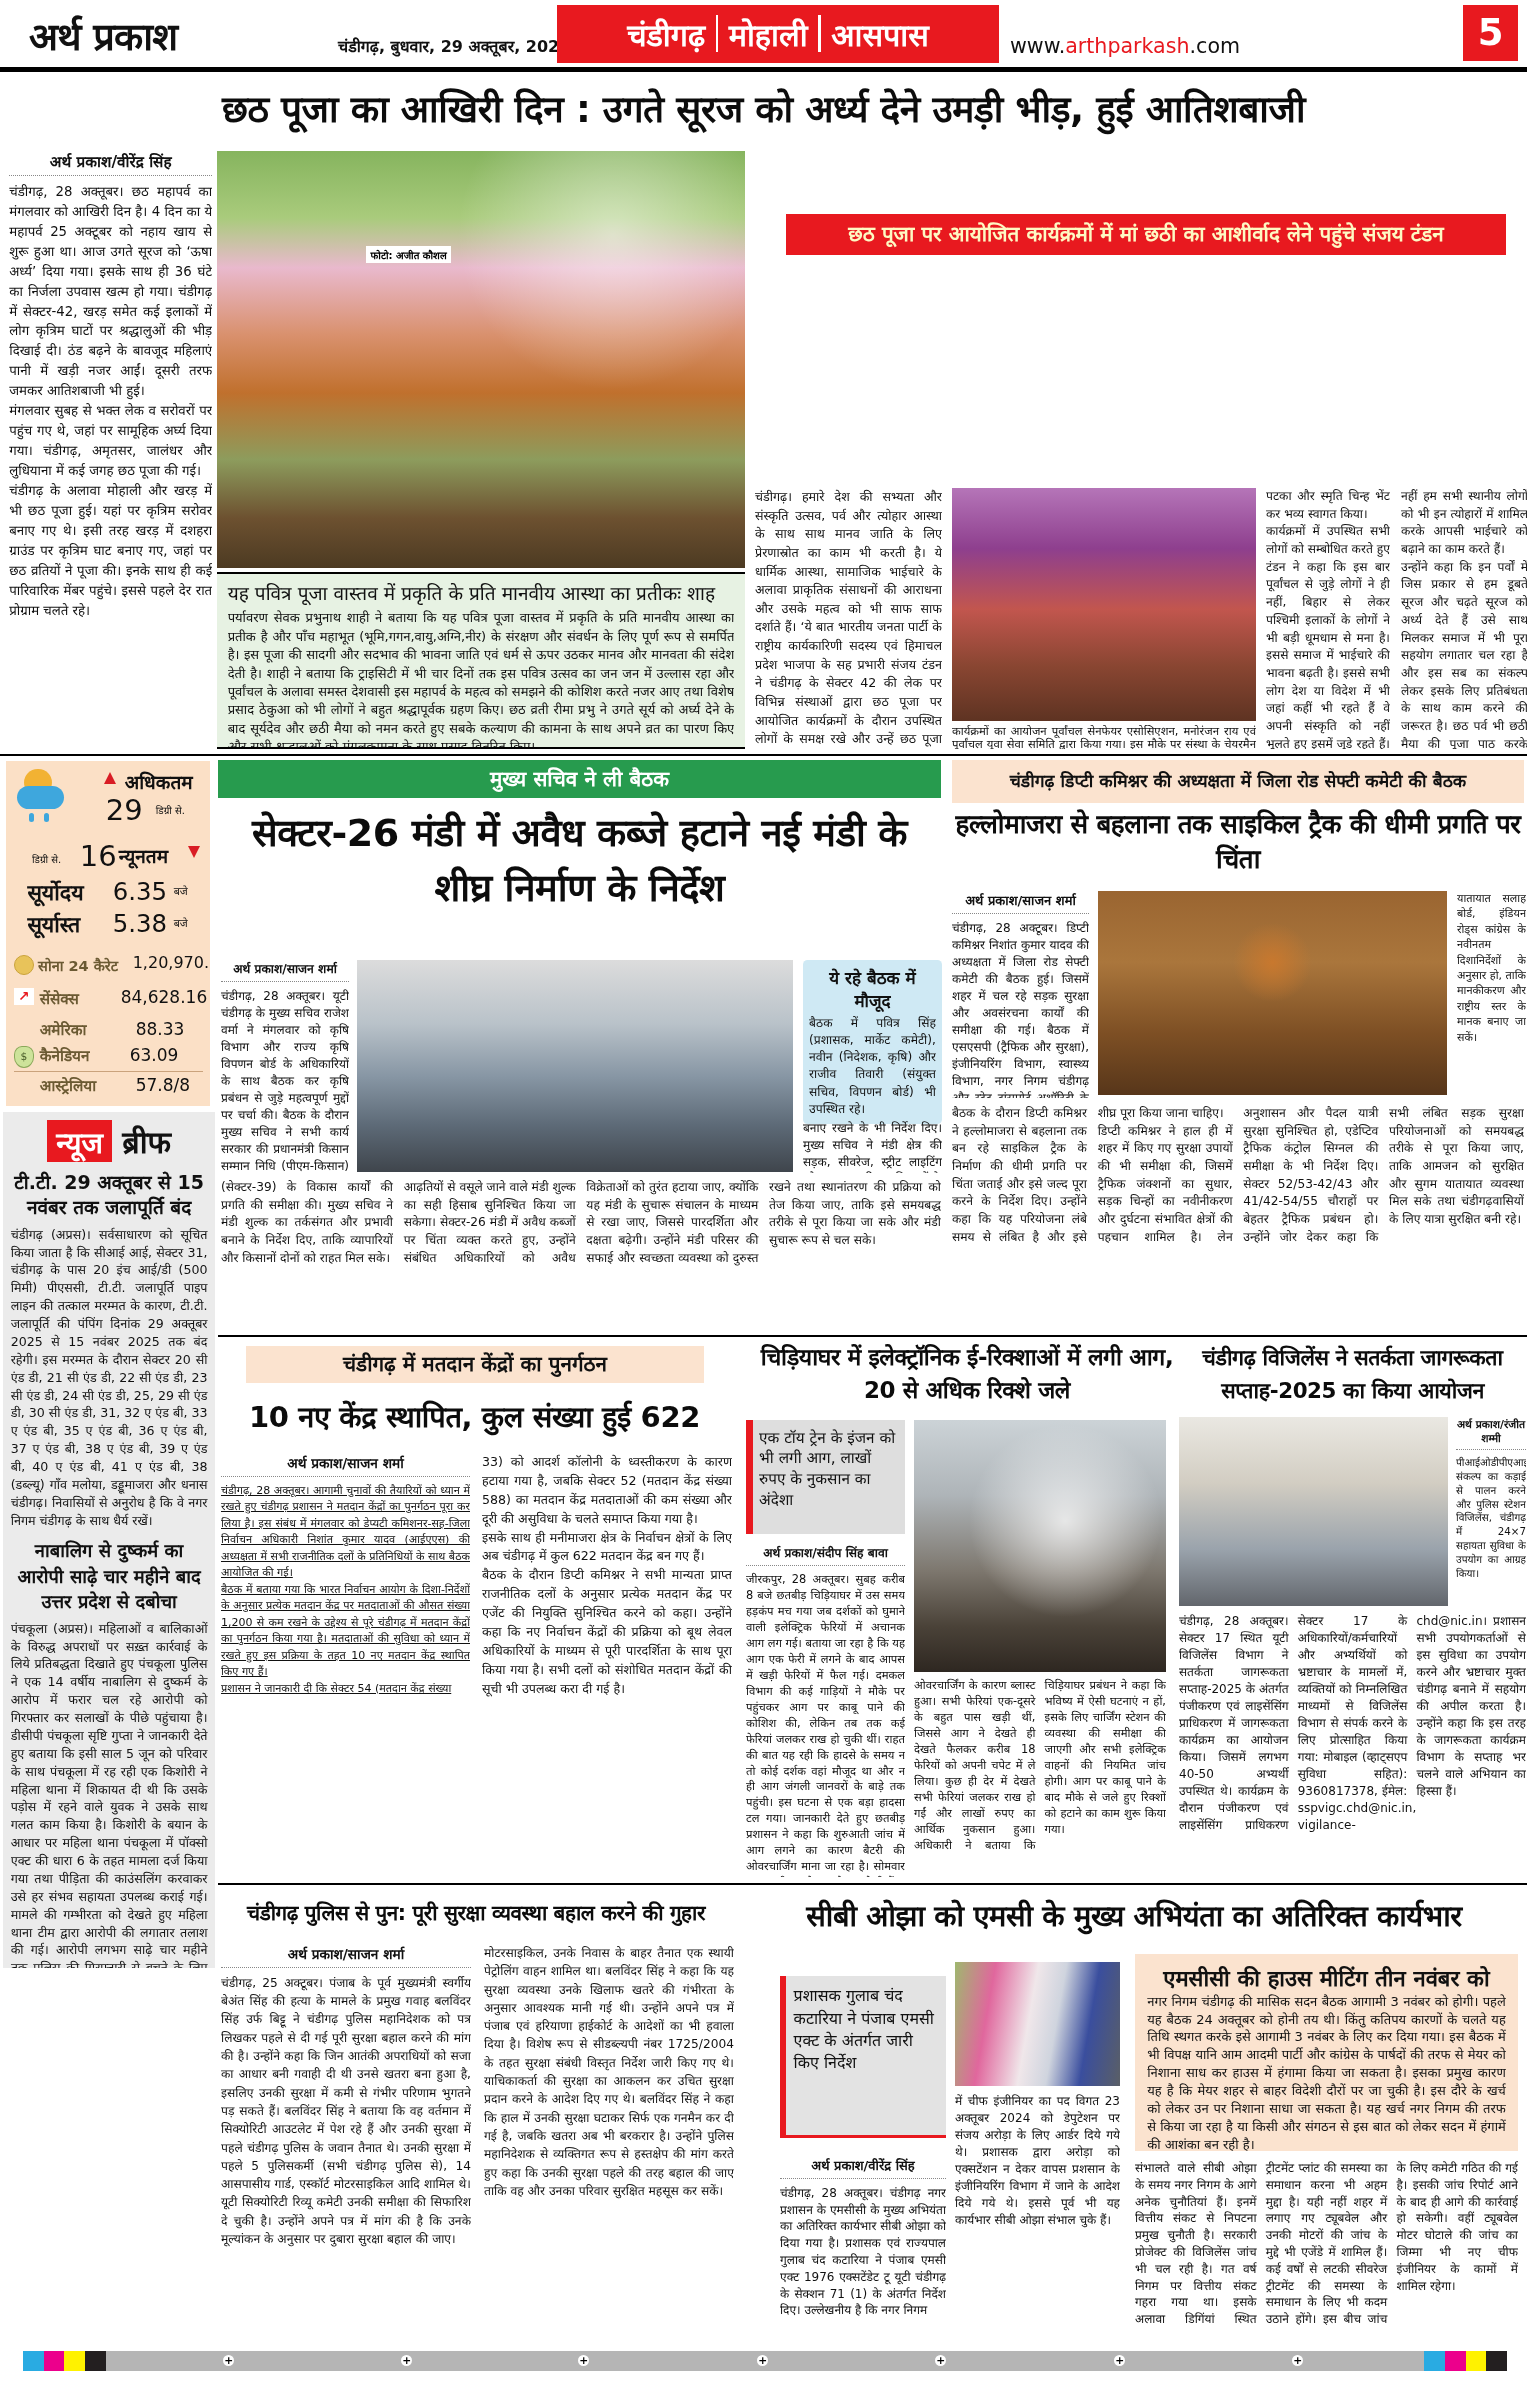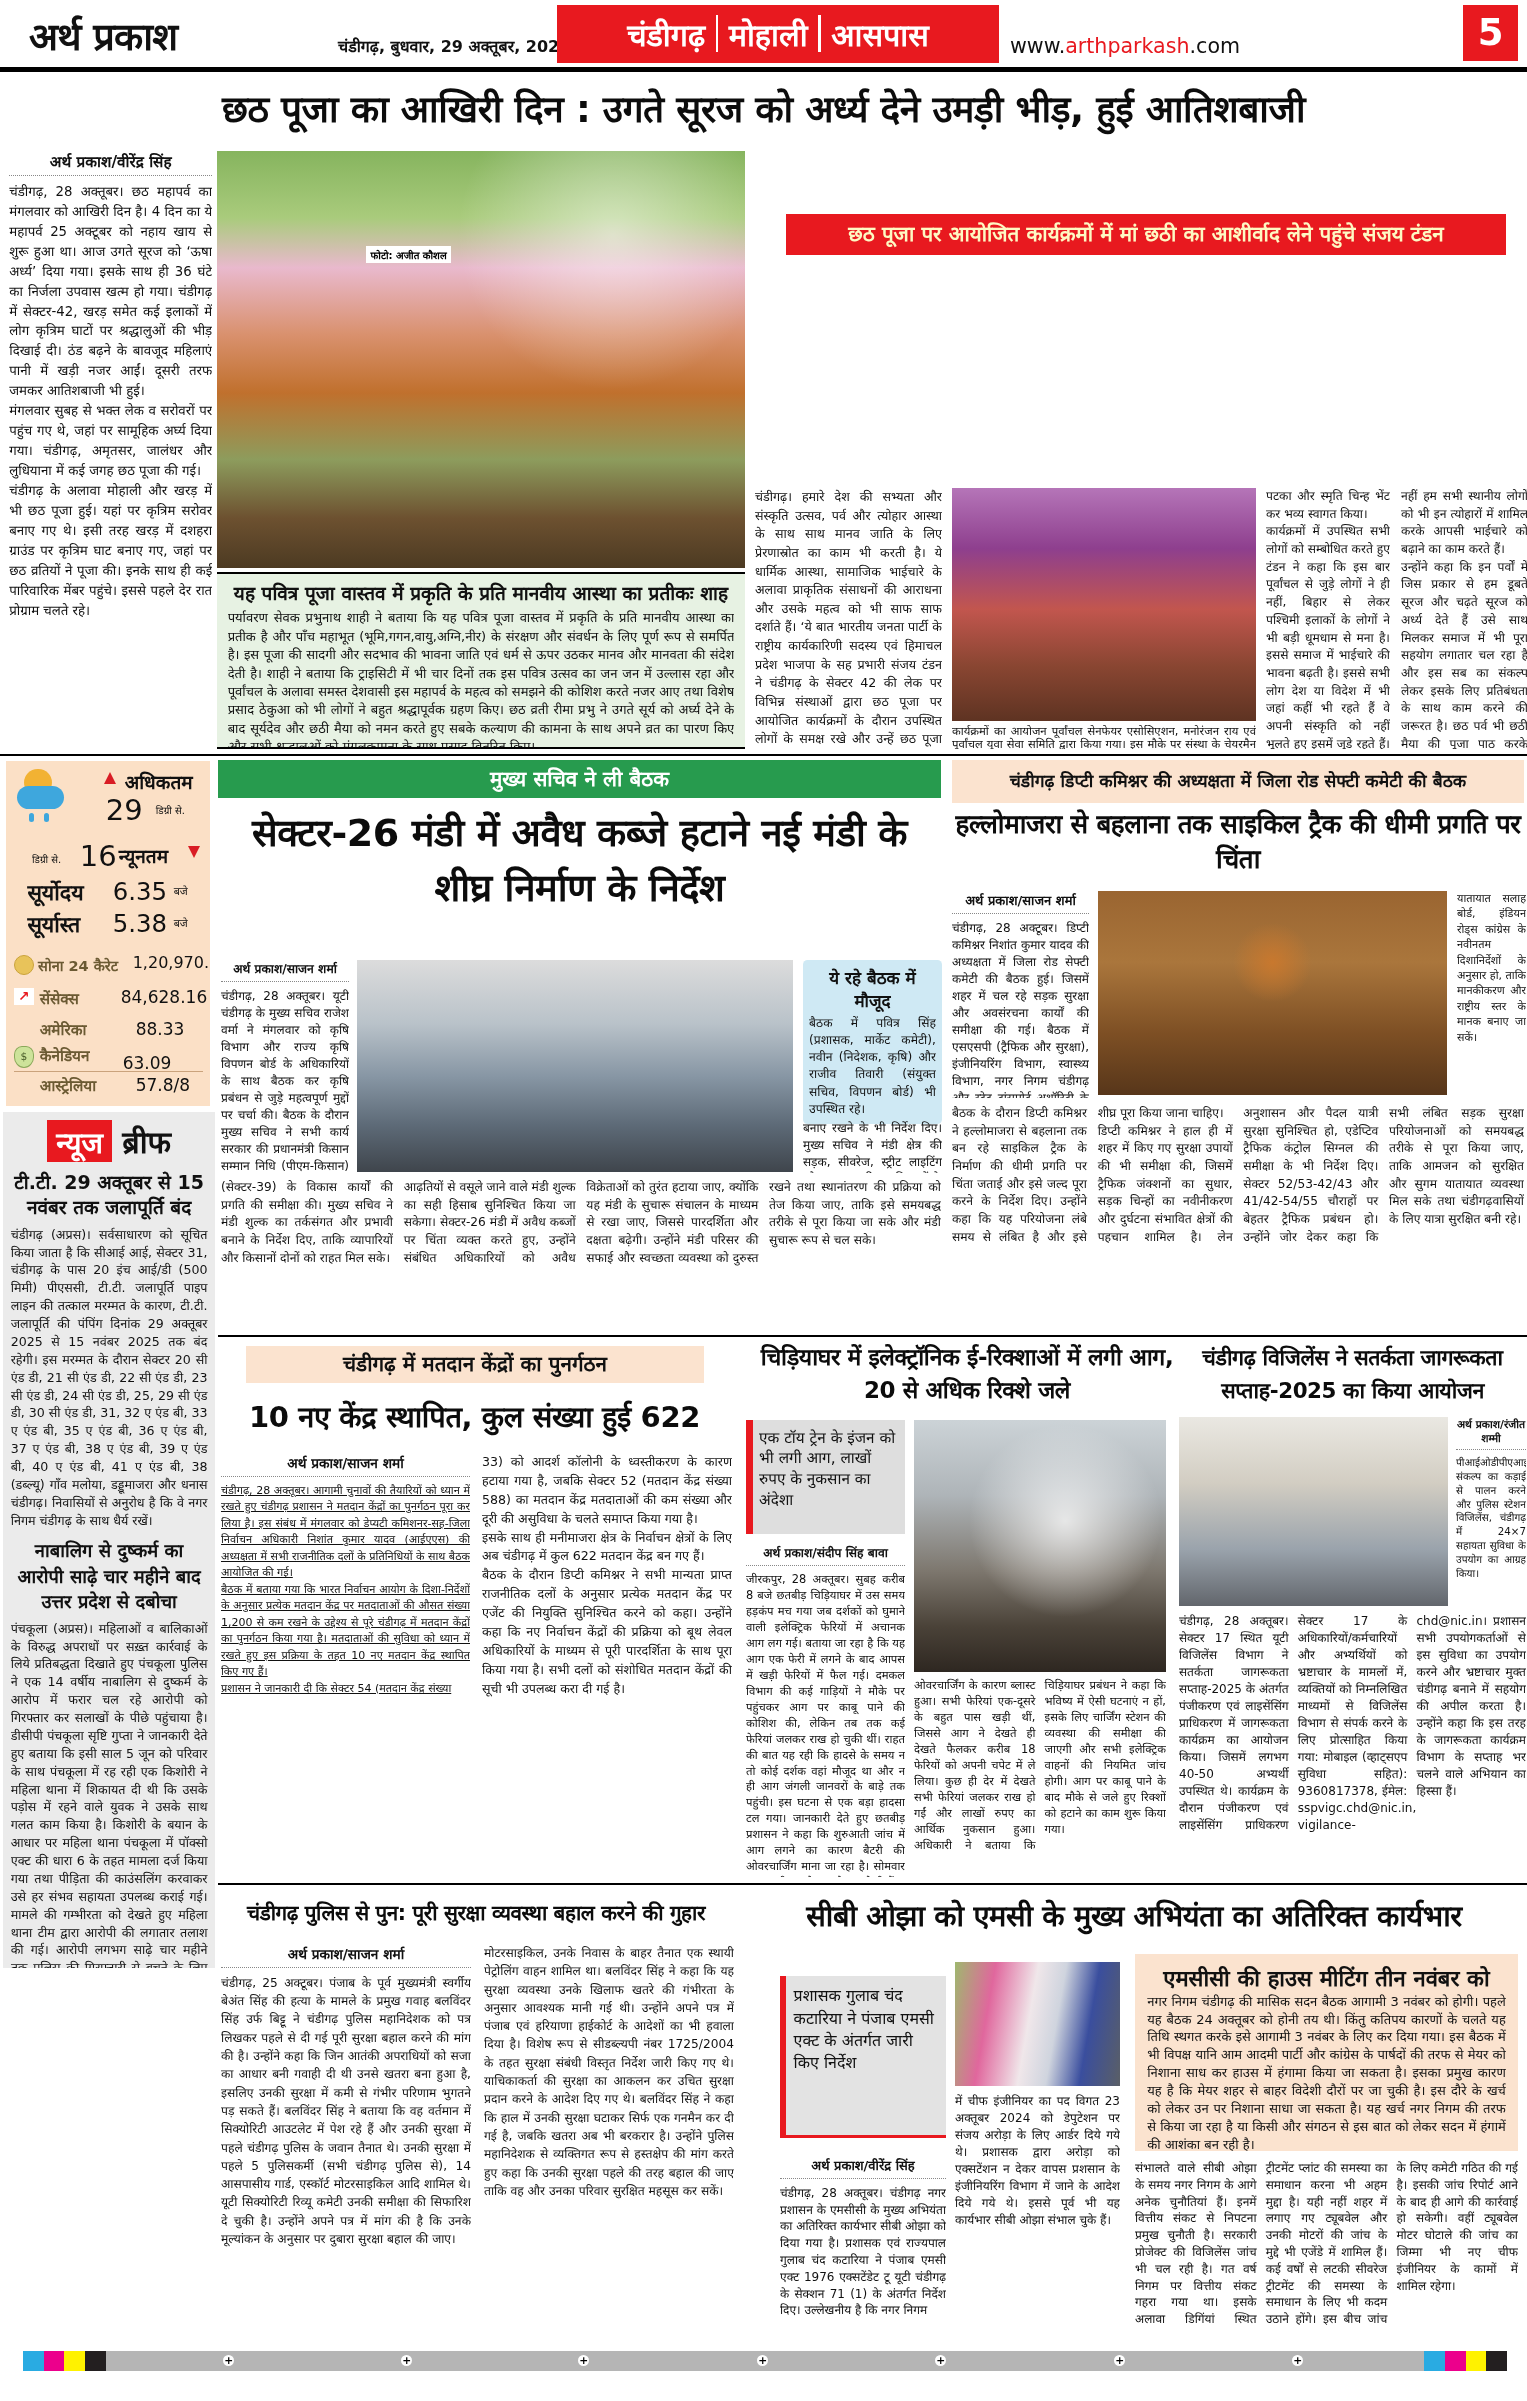--- a/index.html
+++ b/index.html
@@ -49,21 +49,21 @@
 चंडीगढ़ के अलावा मोहाली और खरड़ में भी छठ पूजा हुई। यहां पर कृत्रिम सरोवर बनाए गए थे। इसी तरह खरड़ में दशहरा ग्राउंड पर कृत्रिम घाट बनाए गए, जहां पर छठ व्रतियों ने पूजा की। इनके साथ ही कई पारिवारिक मेंबर पहुंचे। इससे पहले देर रात प्रोग्राम चलते रहे।</div>
   </div>
 
   <div class="abs photo" style="left:217px;top:151px;width:528px;height:417px;background:
        radial-gradient(circle at 75% 20%, rgba(255,255,255,.5), transparent 30%),
        linear-gradient(180deg,#86b45e 0%,#a9cb7c 16%,#e9b9cd 28%,#d9916e 44%,#c0702d 58%,#8d9c5d 74%,#6d5130 88%,#4c3a22 100%);">
     <div class="abs" style="left:149px;top:95px;background:#fff;color:#000;font-size:10px;font-weight:bold;padding:1.5px 4.6px;">फोटो: अजीत कौशल</div>
   </div>
 
   <div class="abs" style="left:217px;top:572px;width:528px;height:177px;background:#e7f2e3;border-top:2.3px solid #000;border-bottom:2.3px solid #000;padding:6.1px 10.7px;box-sizing:border-box;overflow:hidden;">
-    <div style="font-size:19px;font-weight:bold;text-align:center;margin-bottom:3.1px;">यह पवित्र पूजा वास्तव में प्रकृति के प्रति मानवीय आस्था का प्रतीकः शाह</div>
+    <div style="font-size:19px;font-weight:normal;text-align:left;margin-bottom:3.1px;">यह पवित्र पूजा वास्तव में प्रकृति के प्रति मानवीय आस्था का प्रतीकः शाह</div>
     <div class="bt" style="font-size:13px;line-height:1.42;">पर्यावरण सेवक प्रभुनाथ शाही ने बताया कि यह पवित्र पूजा वास्तव में प्रकृति के प्रति मानवीय आस्था का प्रतीक है और पाँच महाभूत (भूमि,गगन,वायु,अग्नि,नीर) के संरक्षण और संवर्धन के लिए पूर्ण रूप से समर्पित है। इस पूजा की सादगी और सदभाव की भावना जाति एवं धर्म से ऊपर उठकर मानव और मानवता की संदेश देती है। शाही ने बताया कि ट्राइसिटी में भी चार दिनों तक इस पवित्र उत्सव का जन जन में उल्लास रहा और पूर्वांचल के अलावा समस्त देशवासी इस महापर्व के महत्व को समझने की कोशिश करते नजर आए तथा विशेष प्रसाद ठेकुआ को भी लोगों ने बहुत श्रद्धापूर्वक ग्रहण किए। छठ व्रती रीमा प्रभु ने उगते सूर्य को अर्घ्य देने के बाद सूर्यदेव और छठी मैया को नमन करते हुए सबके कल्याण की कामना के साथ अपने व्रत का पारण किए और सभी श्रद्धालुओं को मंगलकामना के साथ प्रसाद वितरित किए।</div>
   </div>
 
   <div class="abs kicker" style="left:786px;top:214px;width:720px;height:41px;background:#e8191f;color:#fef9c3;font-size:20.6px;line-height:41px;">छठ पूजा पर आयोजित कार्यक्रमों में मां छठी का आशीर्वाद लेने पहुंचे संजय टंडन</div>
   <div class="abs bt" style="left:755px;top:488px;width:187px;height:261px;font-size:12.6px;line-height:1.48;">चंडीगढ़। हमारे देश की सभ्यता और संस्कृति उत्सव, पर्व और त्योहार आस्था के साथ साथ मानव जाति के लिए प्रेरणास्रोत का काम भी करती है। ये धार्मिक आस्था, सामाजिक भाईचारे के अलावा प्राकृतिक संसाधनों की आराधना और उसके महत्व को भी साफ साफ दर्शाते हैं। ‘ये बात भारतीय जनता पार्टी के राष्ट्रीय कार्यकारिणी सदस्य एवं हिमाचल प्रदेश भाजपा के सह प्रभारी संजय टंडन ने चंडीगढ़ के सेक्टर 42 की लेक पर विभिन्न संस्थाओं द्वारा छठ पूजा पर आयोजित कार्यक्रमों के दौरान उपस्थित लोगों के समक्ष रखे और उन्हें छठ पूजा की बधाई भी प्रदान की। इस अवसर पर उनके साथ राज्यसभा सांसद सतनाम सिंह संधू और चंडीगढ़ भाजपा के प्रदेश अध्यक्ष जितेंद्र पाल मल्होत्रा भी मौजूद थे।</div>
   <div class="abs photo" style="left:952px;top:488px;width:304px;height:233px;background:
        linear-gradient(180deg,#b575b8 0%,#8e3f8e 26%,#c2564e 52%,#8a4632 76%,#5e3322 100%);"></div>
   <div class="abs bt" style="left:952px;top:725px;width:304px;height:24.4px;font-size:11.4px;line-height:1.1;">कार्यक्रमों का आयोजन पूर्वांचल सेनफेयर एसोसिएशन, मनोरंजन राय एवं पूर्वांचल युवा सेवा समिति द्वारा किया गया। इस मौके पर संस्था के चेयरमैन राजिंदर सिंह, वीरेंद्र अध्यक्ष, व संजीव मल्होत्रा एवं महासचिव भोला राय, बृजेश्वर गुप्ता, राजन गुप्ता, गणेश गुप्ता ने मुख्य अतिथियों का</div>
   <div class="abs bt" style="left:1266px;top:488px;width:124px;height:261px;font-size:12.2px;line-height:1.45;">पटका और स्मृति चिन्ह भेंट कर भव्य स्वागत किया।
 कार्यक्रमों में उपस्थित सभी लोगों को सम्बोधित करते हुए टंडन ने कहा कि इस बार पूर्वांचल से जुड़े लोगों ने ही नहीं, बिहार से लेकर पश्चिमी इलाकों के लोगों ने भी बड़ी धूमधाम से मना है। इससे समाज में भाईचारे की भावना बढ़ती है। इससे सभी लोग देश या विदेश में भी जहां कहीं भी रहते हैं वे अपनी संस्कृति को नहीं भूलते हुए इसमें जुड़े रहते हैं। इतना ही</div>
@@ -109,21 +109,21 @@
       <span class="abs" style="left:26px;top:1.5px;font-size:15.3px;font-weight:bold;color:#6b5a33;">सेंसेक्स</span>
       <span class="abs" style="left:107px;top:0;font-size:17px;">84,628.16</span>
     </div>
     <div style="position:relative;height:26px;">
       <span class="abs" style="left:26px;top:0;font-size:15.3px;font-weight:bold;color:#6b5a33;">अमेरिका</span>
       <span class="abs" style="left:122px;top:0;font-size:17px;">88.33</span>
     </div>
     <div style="position:relative;height:26px;">
       <span class="abs" style="left:0px;top:1.5px;width:18.3px;height:20px;border-radius:40% 40% 50% 50%;background:#cde39a;border:1.5px solid #8aa85a;color:#4a5e2a;font-size:10.7px;text-align:center;line-height:20px;">$</span>
       <span class="abs" style="left:26px;top:0;font-size:15.3px;font-weight:bold;color:#6b5a33;">कैनेडियन</span>
-      <span class="abs" style="left:109px;top:0;font-size:17px;margin-top:8px;">63.09</span>
+      <span class="abs" style="left:116px;top:0;font-size:17px;">63.09</span>
     </div>
     <div style="position:relative;height:26px;border-top:0.8px solid #caa37c;padding-top:3.1px;">
       <span style="margin-left:26px;font-size:15.3px;font-weight:bold;color:#6b5a33;">आस्ट्रेलिया</span>
       <span class="abs" style="left:122px;top:3.1px;font-size:17px;">57.8/8</span>
     </div>
   </div>
 
   <div class="abs" style="left:3.1px;top:1112px;width:212px;height:856px;background:#ebebeb;padding:4.6px 7.6px;box-sizing:border-box;overflow:hidden;">
     <div style="text-align:center;margin:3.1px 0 7.6px 0;">
       <span style="background:#e8191f;color:#fff;font-size:29px;font-weight:900;padding:1.5px 9.2px;display:inline-block;">न्यूज</span>

